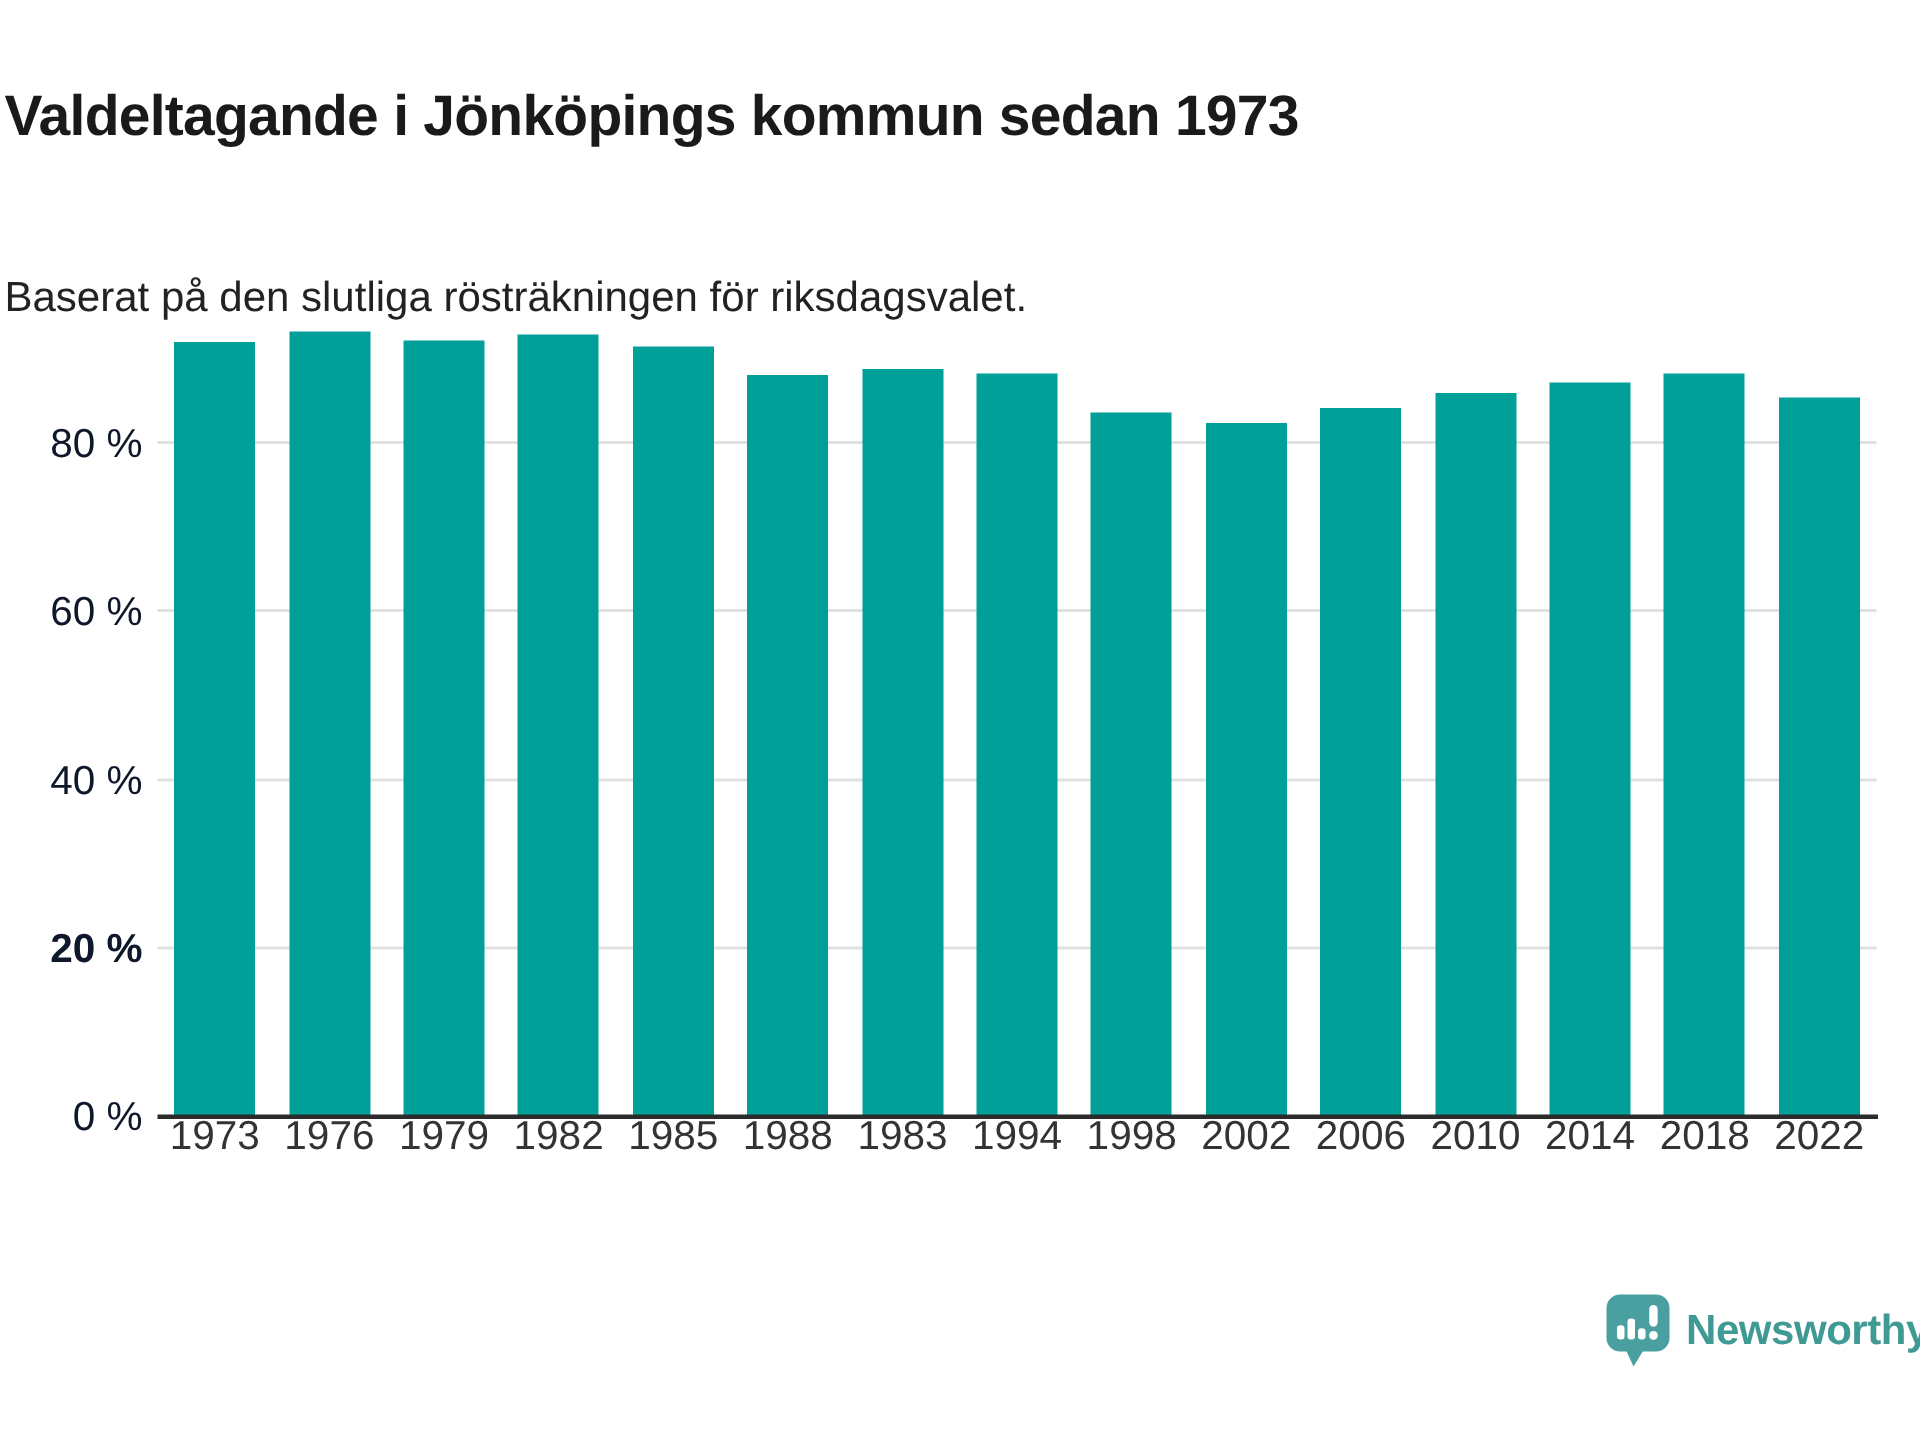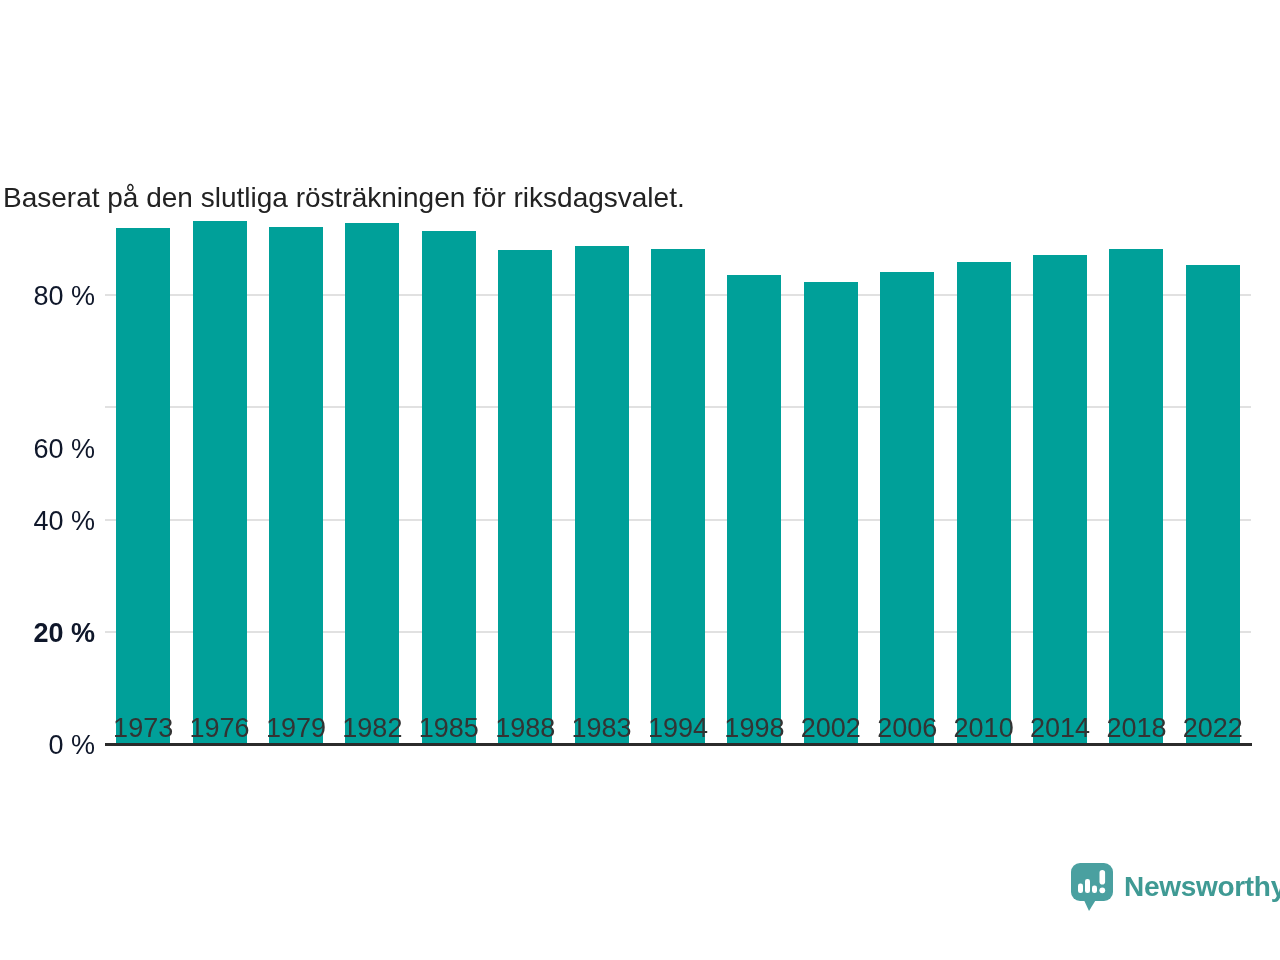--- a/index.html
+++ b/index.html
@@ -80,24 +80,23 @@
     position: absolute;
     right: 0;
     transform: translateY(-50%);
     font-size: 27px;
     color: #0f172a;
     white-space: nowrap;
   }
   .x-axis-labels {
     position: absolute;
     left: 105px;
-    top: 713px;
+    top: 742px;
     width: 1146px;
     display: flex;
-    justify-content: center;
   }
   .x-tick-label {
     flex: 1 1 0;
     text-align: center;
     font-size: 27px;
     color: #333333;
   }
   .brand-footer {
     position: absolute;
     left: 1070px;
@@ -112,20 +111,21 @@
     font-weight: 700;
     letter-spacing: -0.3px;
     white-space: nowrap;
   }
 </style>
 </head>
 <body>
 
 <div class="canvas">
 
+  <div class="chart-title" style="color: rgb(26, 26, 26);">Valdeltagande i Jönköpings kommun sedan 1973</div>
 
   <div class="chart-subtitle" style="color: rgb(34, 34, 34);">Baserat på den slutliga rösträkningen för riksdagsvalet.</div>
 
   <div class="plot-area">
     <div class="grid-layer">
         <div class="gridline" style="bottom: 112.2px; background: rgb(225, 225, 225);"></div>
         <div class="gridline" style="bottom: 224.4px; background: rgb(225, 225, 225);"></div>
         <div class="gridline" style="bottom: 336.6px; background: rgb(225, 225, 225);"></div>
         <div class="gridline" style="bottom: 448.8px; background: rgb(225, 225, 225);"></div>
       </div>
@@ -175,21 +175,21 @@
         <div class="bar-slot">
           <div class="bar" style="height: 479.655px; background: rgb(0, 160, 153);"></div>
         </div>
       </div>
   </div>
 
   <div class="y-axis-labels">
       <div class="y-tick-label" style="top: 561px;">0 %</div>
       <div class="y-tick-label" style="top: 448.8px; font-weight: bold;">20 %</div>
       <div class="y-tick-label" style="top: 336.6px; margin-left: 36px;">40 %</div>
-      <div class="y-tick-label" style="top: 224.4px; margin-top: 41px;">60 %</div>
+      <div class="y-tick-label" style="top: 224.4px;">60 %</div>
       <div class="y-tick-label" style="top: 112.2px;">80 %</div>
     </div>
 
   <div class="x-axis-line" style="background: rgb(43, 43, 43);"></div>
 
   <div class="x-axis-labels">
       <div class="x-tick-label">1973</div>
       <div class="x-tick-label">1976</div>
       <div class="x-tick-label">1979</div>
       <div class="x-tick-label">1982</div>

